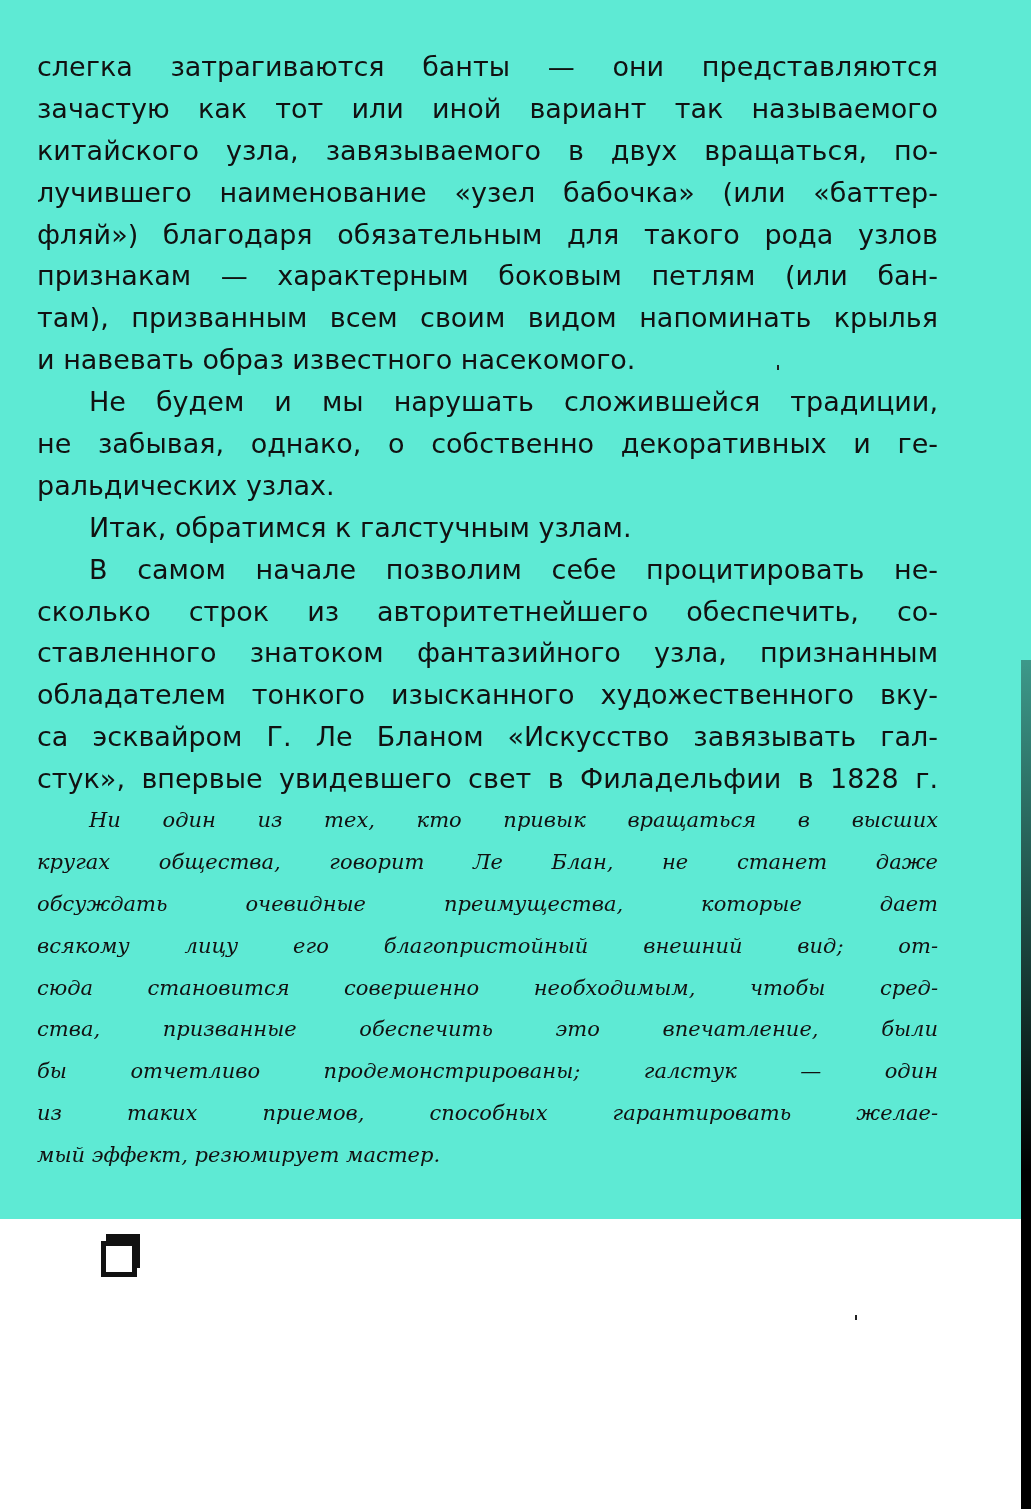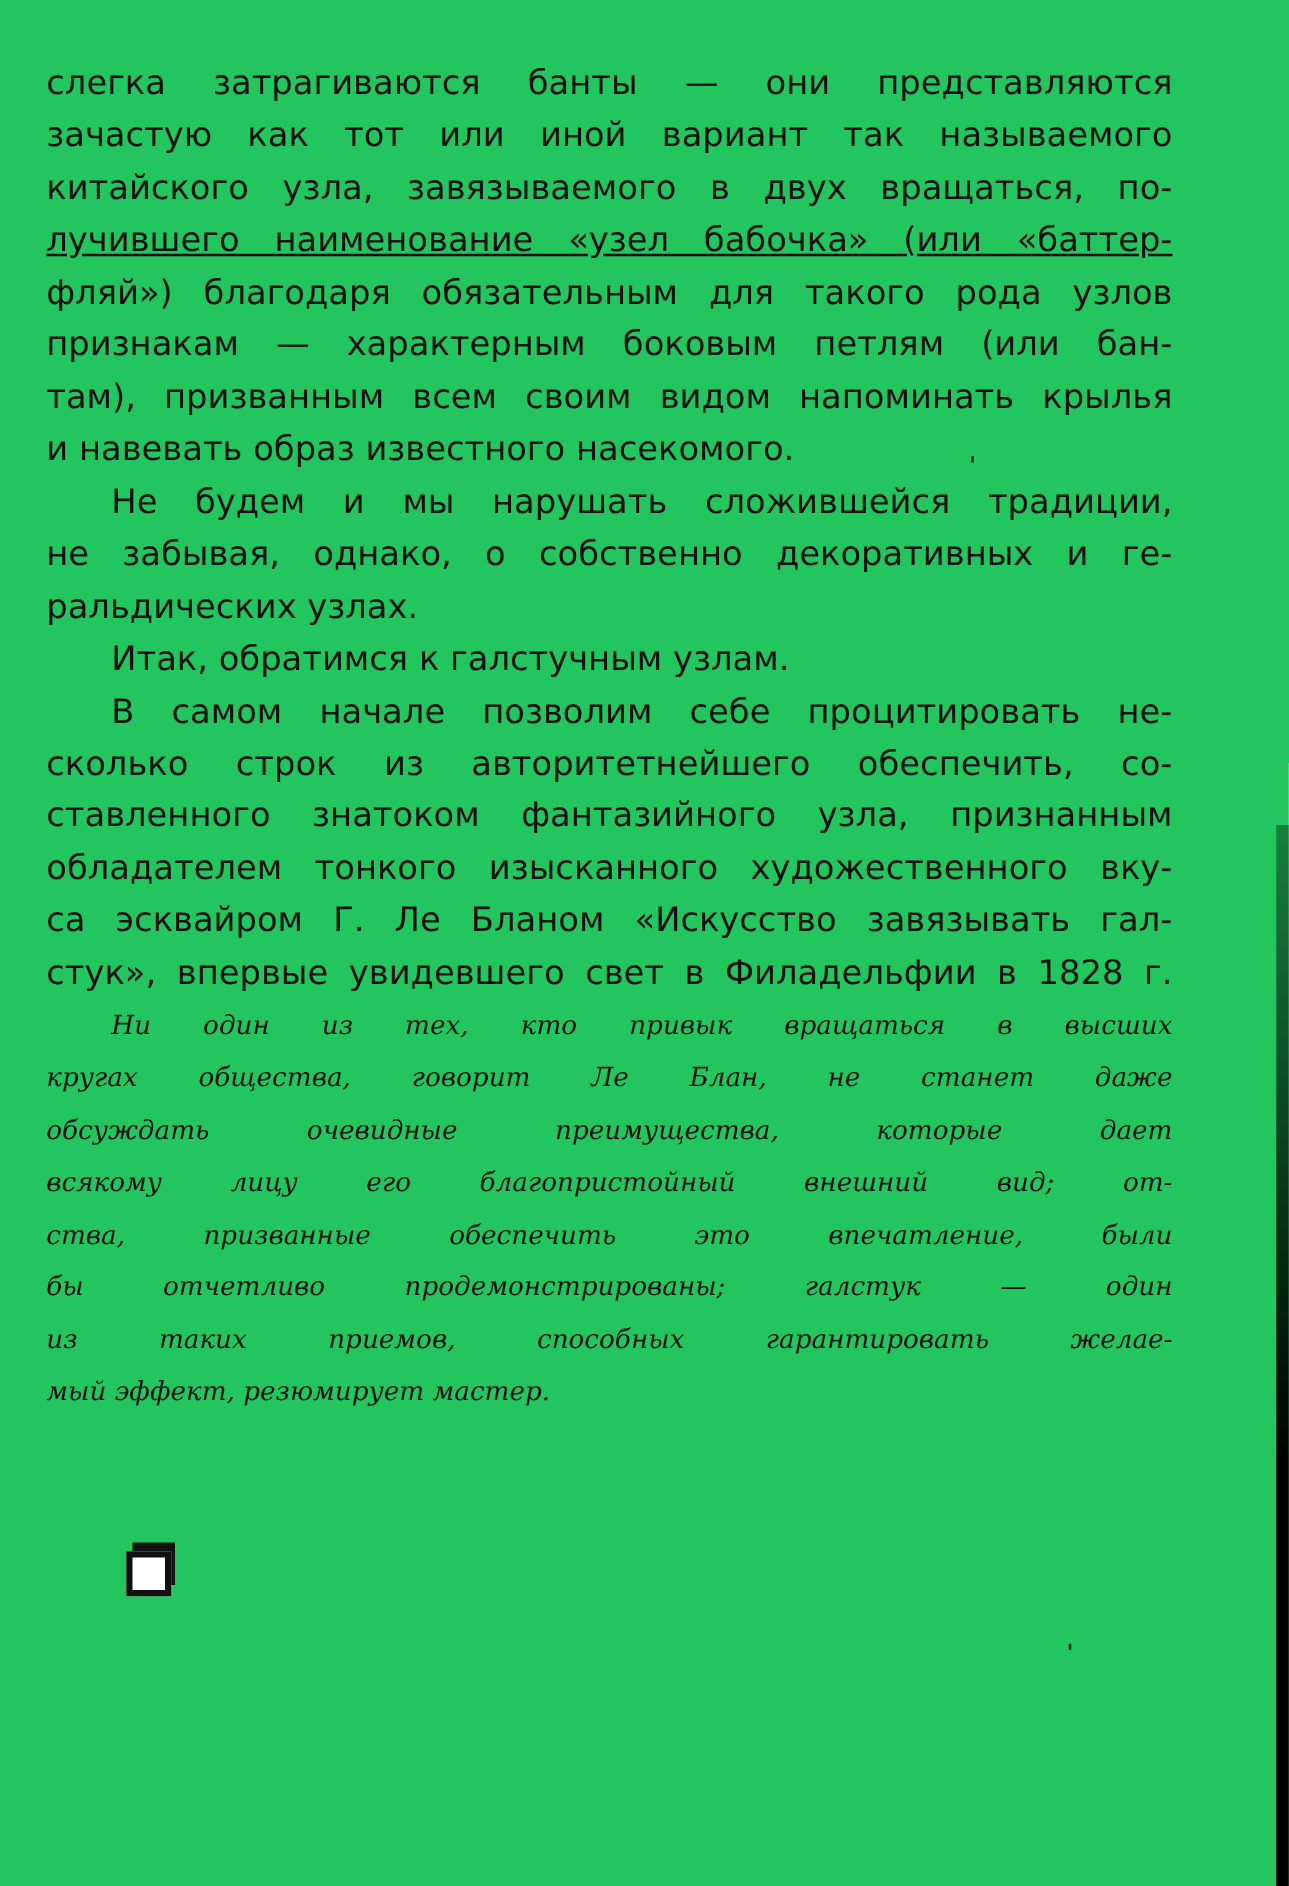--- a/index.html
+++ b/index.html
@@ -10,22 +10,22 @@
     body {
       width: 1031px;
       height: 1509px;
       position: relative;
       overflow: hidden;
     }
     .page {
       position: absolute;
       left: 0; top: 0;
       width: 1031px;
-      height: 1509px;
-      background: #22c55e;
+      height: 1219px;
+      background: #5eead4;
     }
     .text-block {
       position: absolute;
       left: 37px;
       top: 46px;
       width: 901px;
       font-family: "DejaVu Sans", sans-serif;
       font-size: 27px;
       line-height: 41.9px;
       color: #111111;
@@ -86,21 +86,21 @@
 </head>
 <body>
 
 <div class="page">
   <div class="text-block">
 
     <div>
       <span class="line"><span style="white-space: nowrap;">слегка затрагиваются банты — они представляются</span></span>
       <span class="line"><span style="white-space: nowrap;">зачастую как тот или иной вариант так называемого</span></span>
       <span class="line"><span style="white-space: nowrap;">китайского узла, завязываемого в двух вращаться, по-</span></span>
-      <span class="line"><span style="white-space: nowrap; text-decoration: underline;">лучившего наименование «узел бабочка» (или «баттер-</span></span>
+      <span class="line"><span style="white-space: nowrap;">лучившего наименование «узел бабочка» (или «баттер-</span></span>
       <span class="line"><span style="white-space: nowrap;">фляй») благодаря обязательным для такого рода узлов</span></span>
       <span class="line"><span style="white-space: nowrap;">признакам — характерным боковым петлям (или бан-</span></span>
       <span class="line"><span style="white-space: nowrap;">там), призванным всем своим видом напоминать крылья</span></span>
       <span class="line last">и навевать образ известного насекомого.</span>
     </div>
 
     <div>
       <span class="line indent"><span style="white-space: nowrap;">Не будем и мы нарушать сложившейся традиции,</span></span>
       <span class="line"><span style="white-space: nowrap;">не забывая, однако, о собственно декоративных и ге-</span></span>
       <span class="line last">ральдических узлах.</span>
@@ -117,20 +117,21 @@
       <span class="line"><span style="white-space: nowrap;">обладателем тонкого изысканного художественного вку-</span></span>
       <span class="line"><span style="white-space: nowrap;">са эсквайром Г. Ле Бланом «Искусство завязывать гал-</span></span>
       <span class="line"><span style="white-space: nowrap;">стук», впервые увидевшего свет в Филадельфии в 1828 г.</span></span>
     </div>
 
     <div class="italic">
       <span class="line indent"><span style="white-space: nowrap;">Ни один из тех, кто привык вращаться в высших</span></span>
       <span class="line"><span style="white-space: nowrap;">кругах общества, говорит Ле Блан, не станет даже</span></span>
       <span class="line"><span style="white-space: nowrap;">обсуждать очевидные преимущества, которые дает</span></span>
       <span class="line"><span style="white-space: nowrap;">всякому лицу его благопристойный внешний вид; от-</span></span>
+      <span class="line"><span style="white-space: nowrap;">сюда становится совершенно необходимым, чтобы сред-</span></span>
       <span class="line"><span style="white-space: nowrap;">ства, призванные обеспечить это впечатление, были</span></span>
       <span class="line"><span style="white-space: nowrap;">бы отчетливо продемонстрированы; галстук — один</span></span>
       <span class="line"><span style="white-space: nowrap;">из таких приемов, способных гарантировать желае-</span></span>
       <span class="line last">мый эффект, резюмирует мастер.</span>
     </div>
   </div>
 
   <div class="end-mark">
     <div class="back"></div>
     <div class="front"></div>

